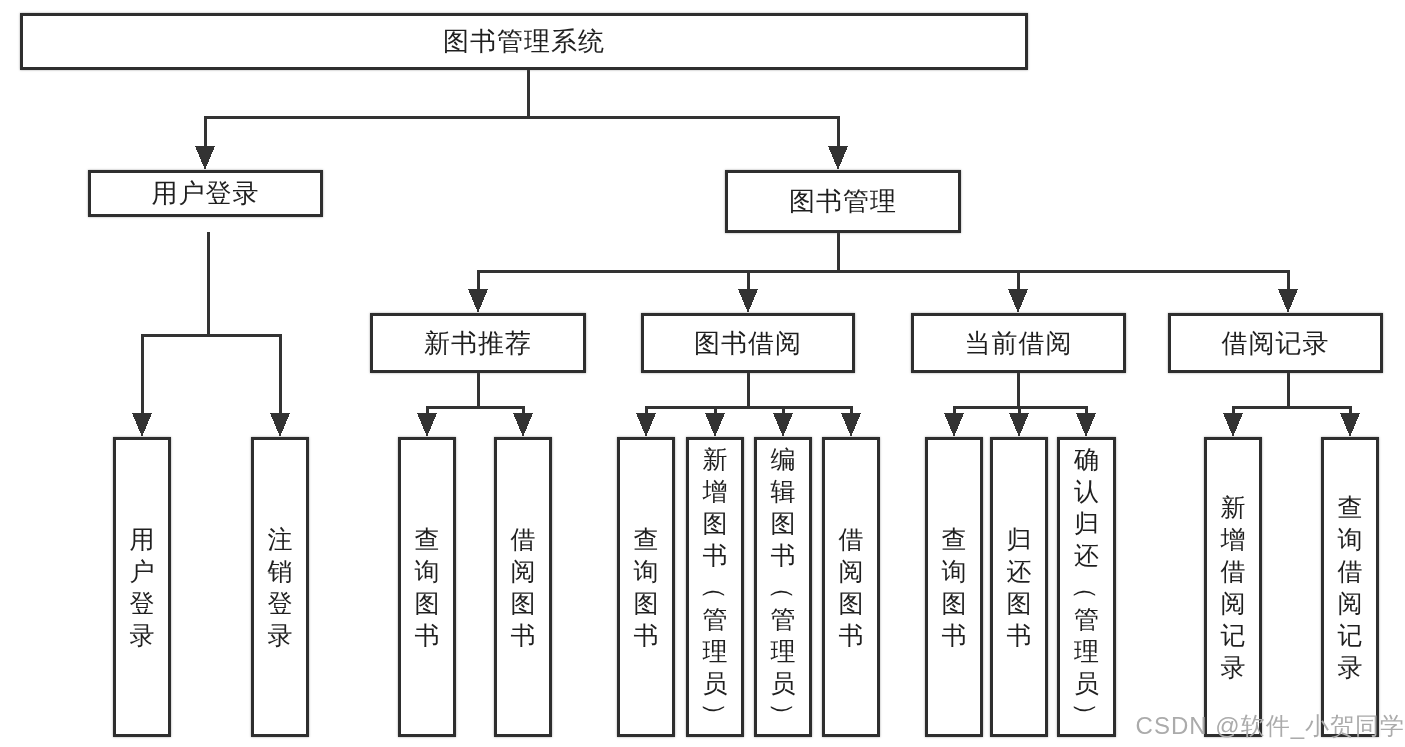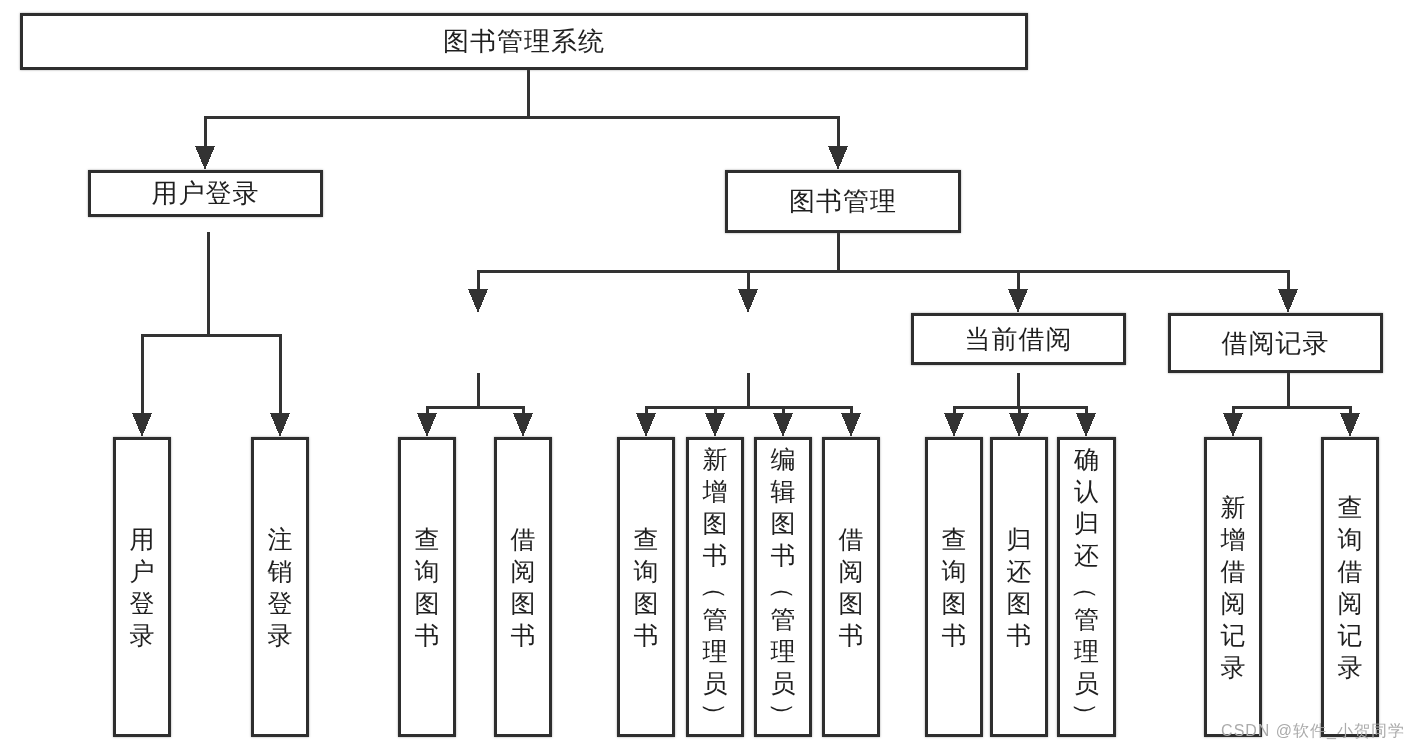--- a/index.html
+++ b/index.html
@@ -64,21 +64,21 @@
     font-size:25px;
     line-height:1.04;
   }
   .vchar{display:block;}
   .vchar-rot{transform:rotate(90deg);}
   .watermark{
     position:absolute;
     right:8px;
     bottom:5px;
     z-index:3;
-    font-size:16px;
+    font-size:24px;
     color:var(--watermark);
     letter-spacing:1px;
     white-space:nowrap;
   }
 </style>
 </head>
 <body>
 
 <div class="canvas">
 
@@ -129,21 +129,27 @@
     <span>图书管理系统</span>
   </div>
 
   <div class="node h" style="left:80px;top:170px;width:235px;height:47px">
     <span>用户登录</span>
   </div>
   <div class="node h" style="left:717px;top:170px;width:236px;height:63px">
     <span>图书管理</span>
   </div>
 
-  <div class="node h" style="left:903px;top:313px;width:215px;height:52px">
+  <div class="node h" style="left:362px;top:313px;width:216px;height:60px">
+    <span>新书推荐</span>
+  </div>
+  <div class="node h" style="left:633px;top:313px;width:214px;height:60px">
+    <span>图书借阅</span>
+  </div>
+  <div class="node h" style="left:903px;top:313px;width:215px;height:60px">
     <span>当前借阅</span>
   </div>
   <div class="node h" style="left:1160px;top:313px;width:215px;height:60px">
     <span>借阅记录</span>
   </div>
 
   <div class="node v" style="left:105px;top:437px;width:58px;height:300px">
     <span class="vtext">
         <span class="vchar">用</span>
         <span class="vchar">户</span>

